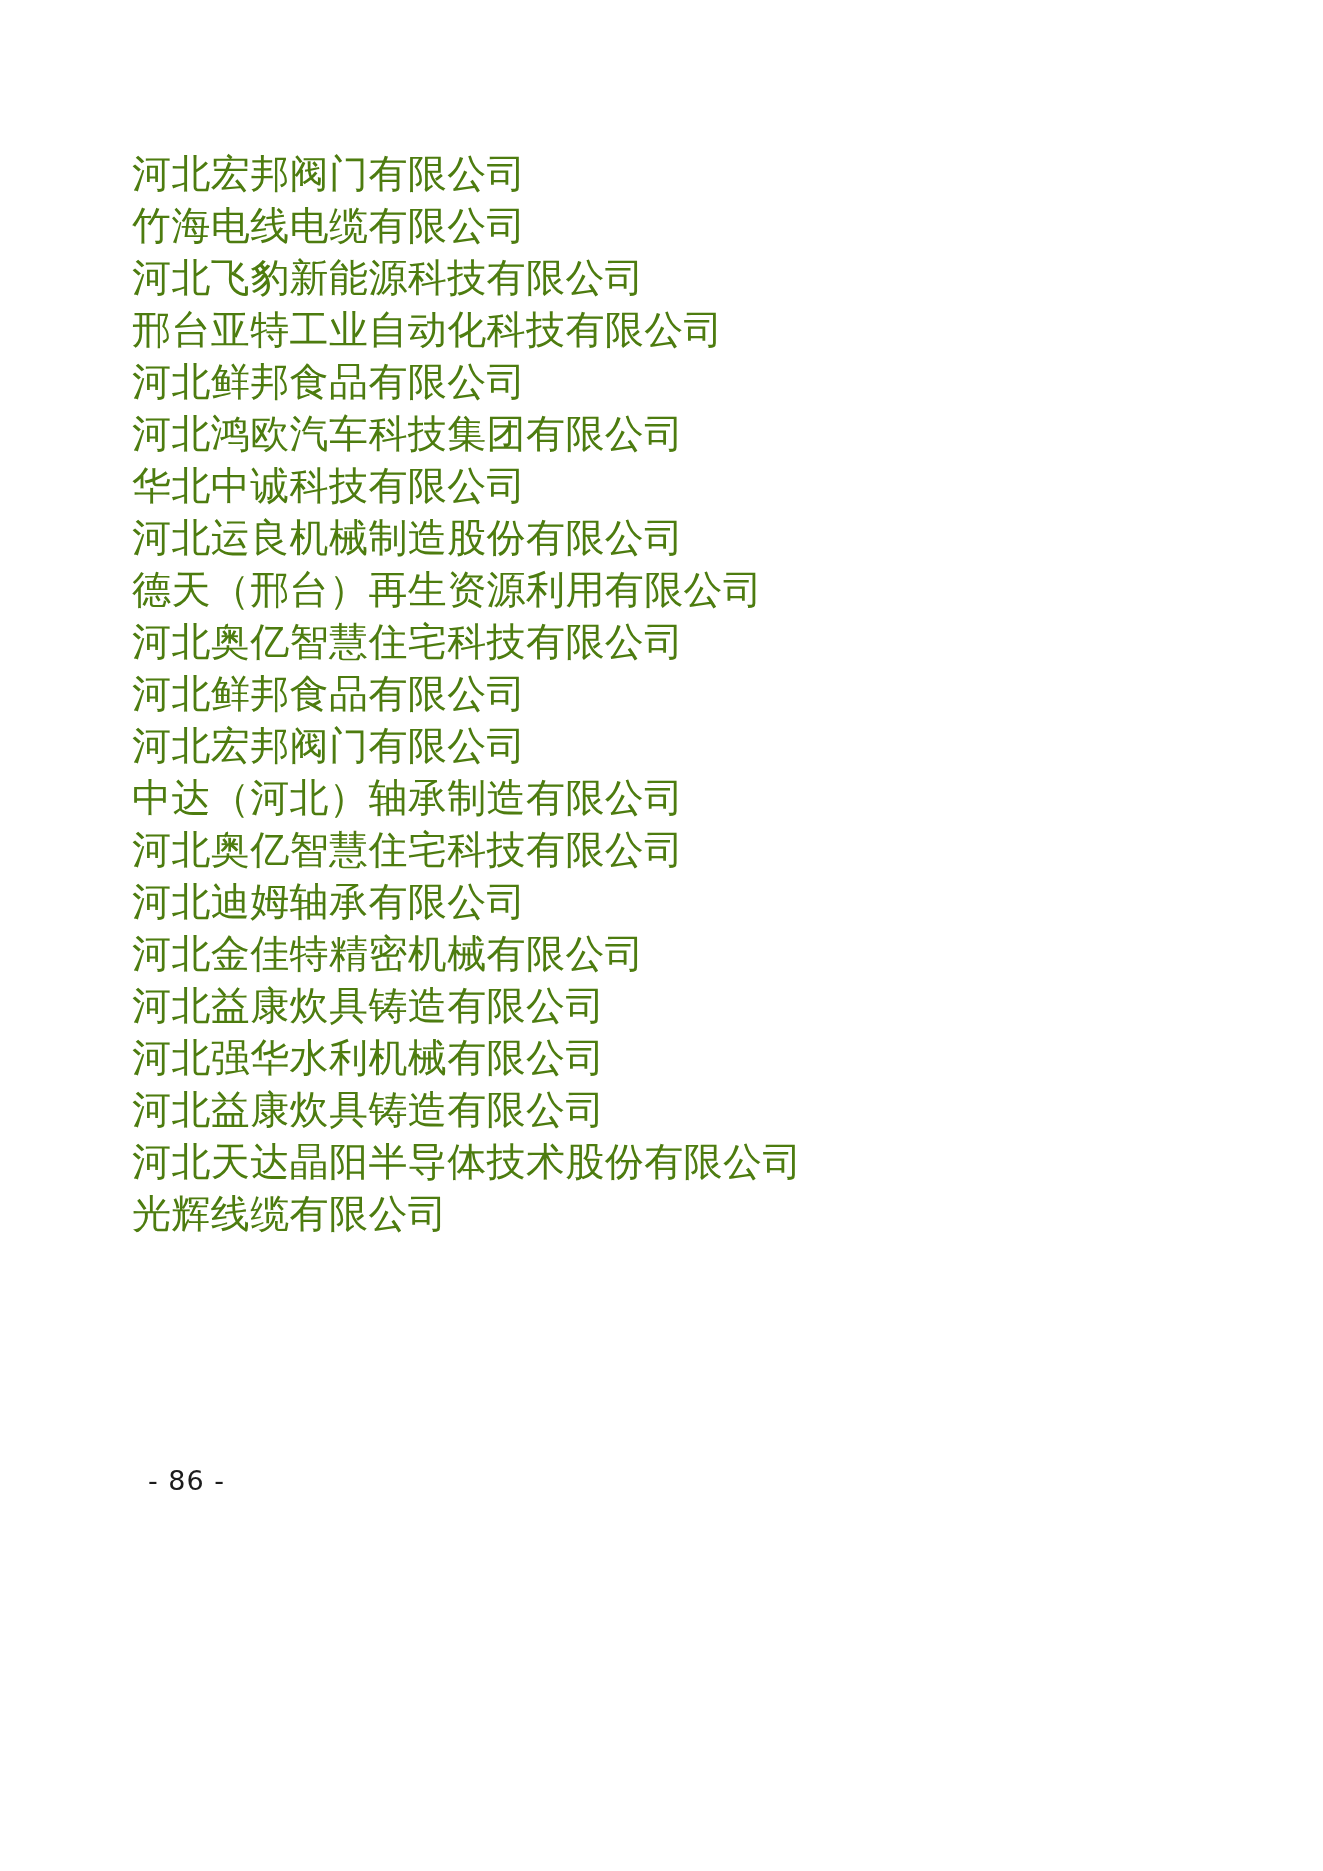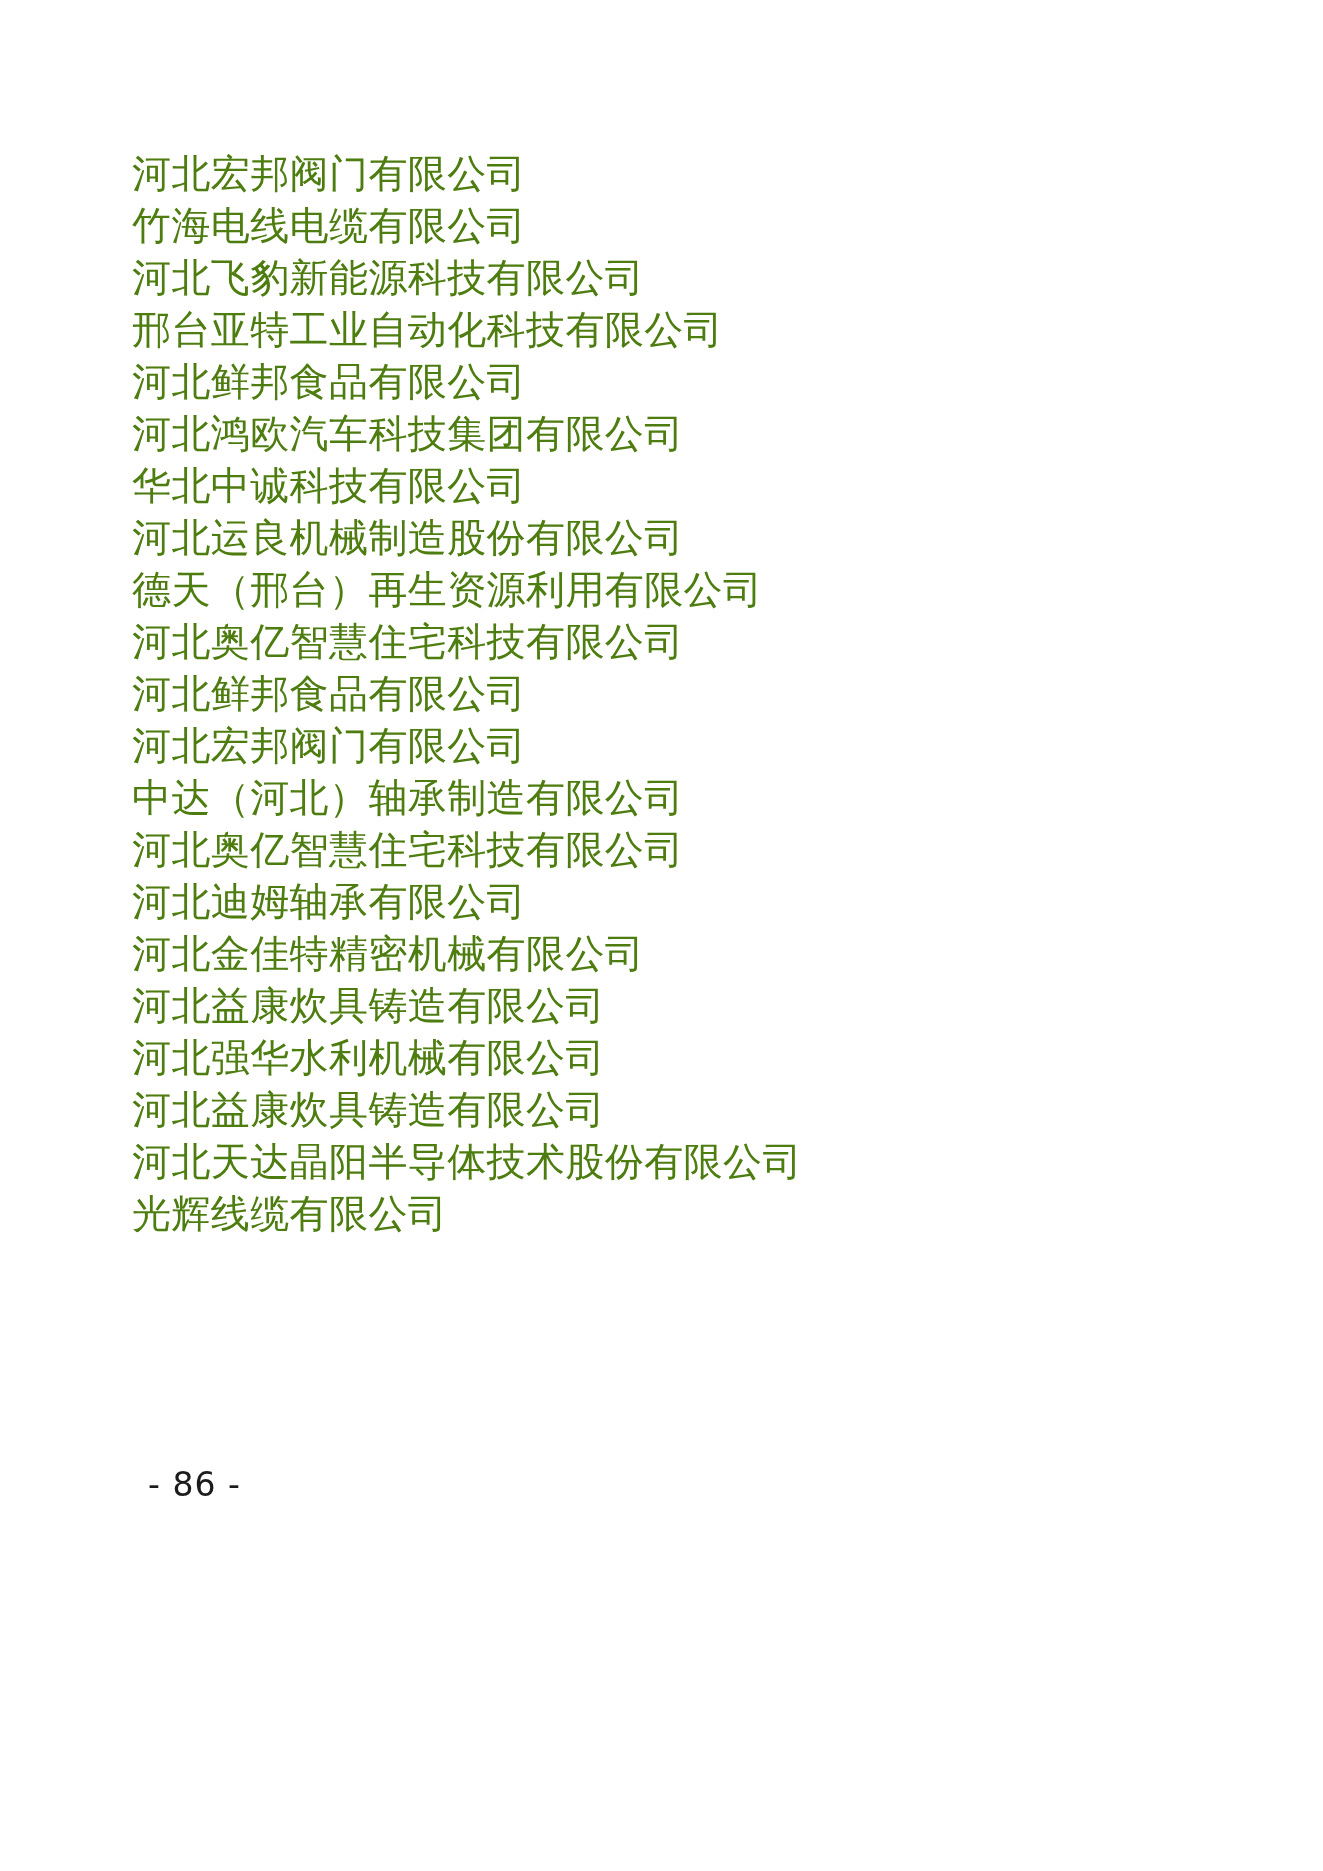--- a/index.html
+++ b/index.html
@@ -37,21 +37,21 @@
   .footer {
     position: absolute;
     left: 0;
     top: 1465px;
     width: 1323px;
     text-align: left;
   }
   .page-number {
     display: inline-block;
     margin-left: 148px;
-    font-size: 33px;
+    font-size: 27px;
     font-family: "DejaVu Sans", "Liberation Sans", sans-serif;
     color: #1c1c1c;
     letter-spacing: 1px;
   }
 </style>
 </head>
 <body>
 
 <div class="page">
   <div class="content">

